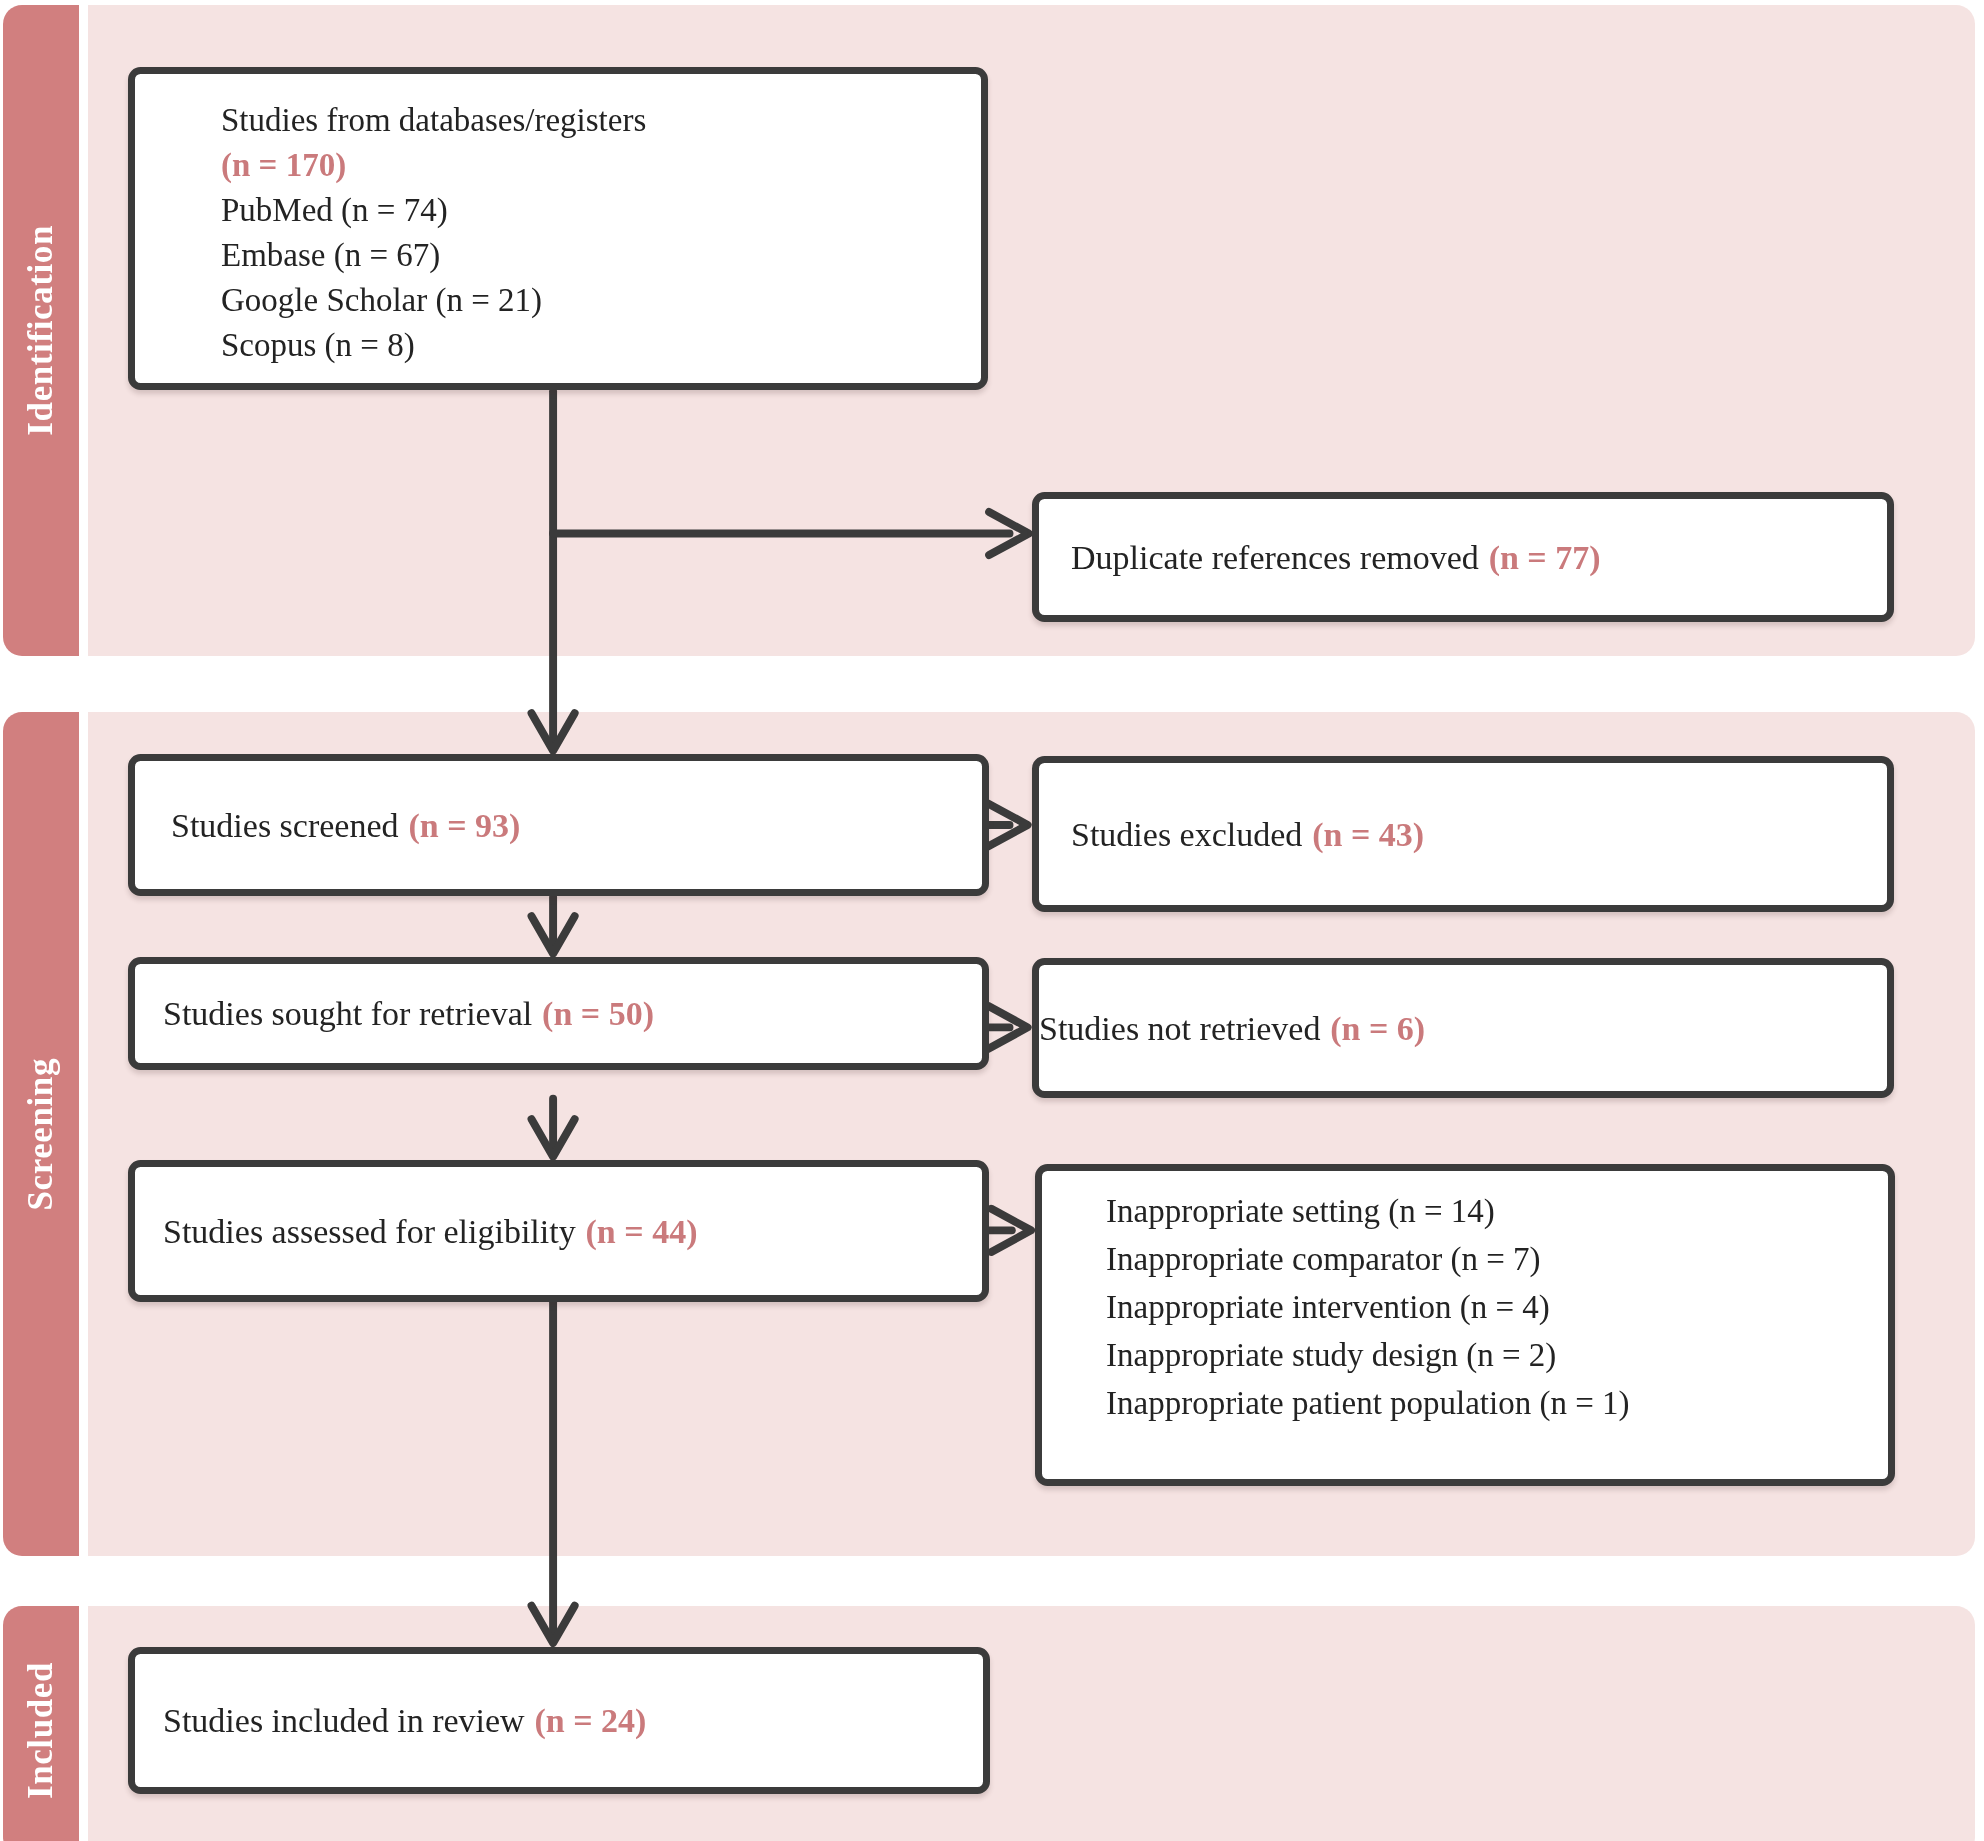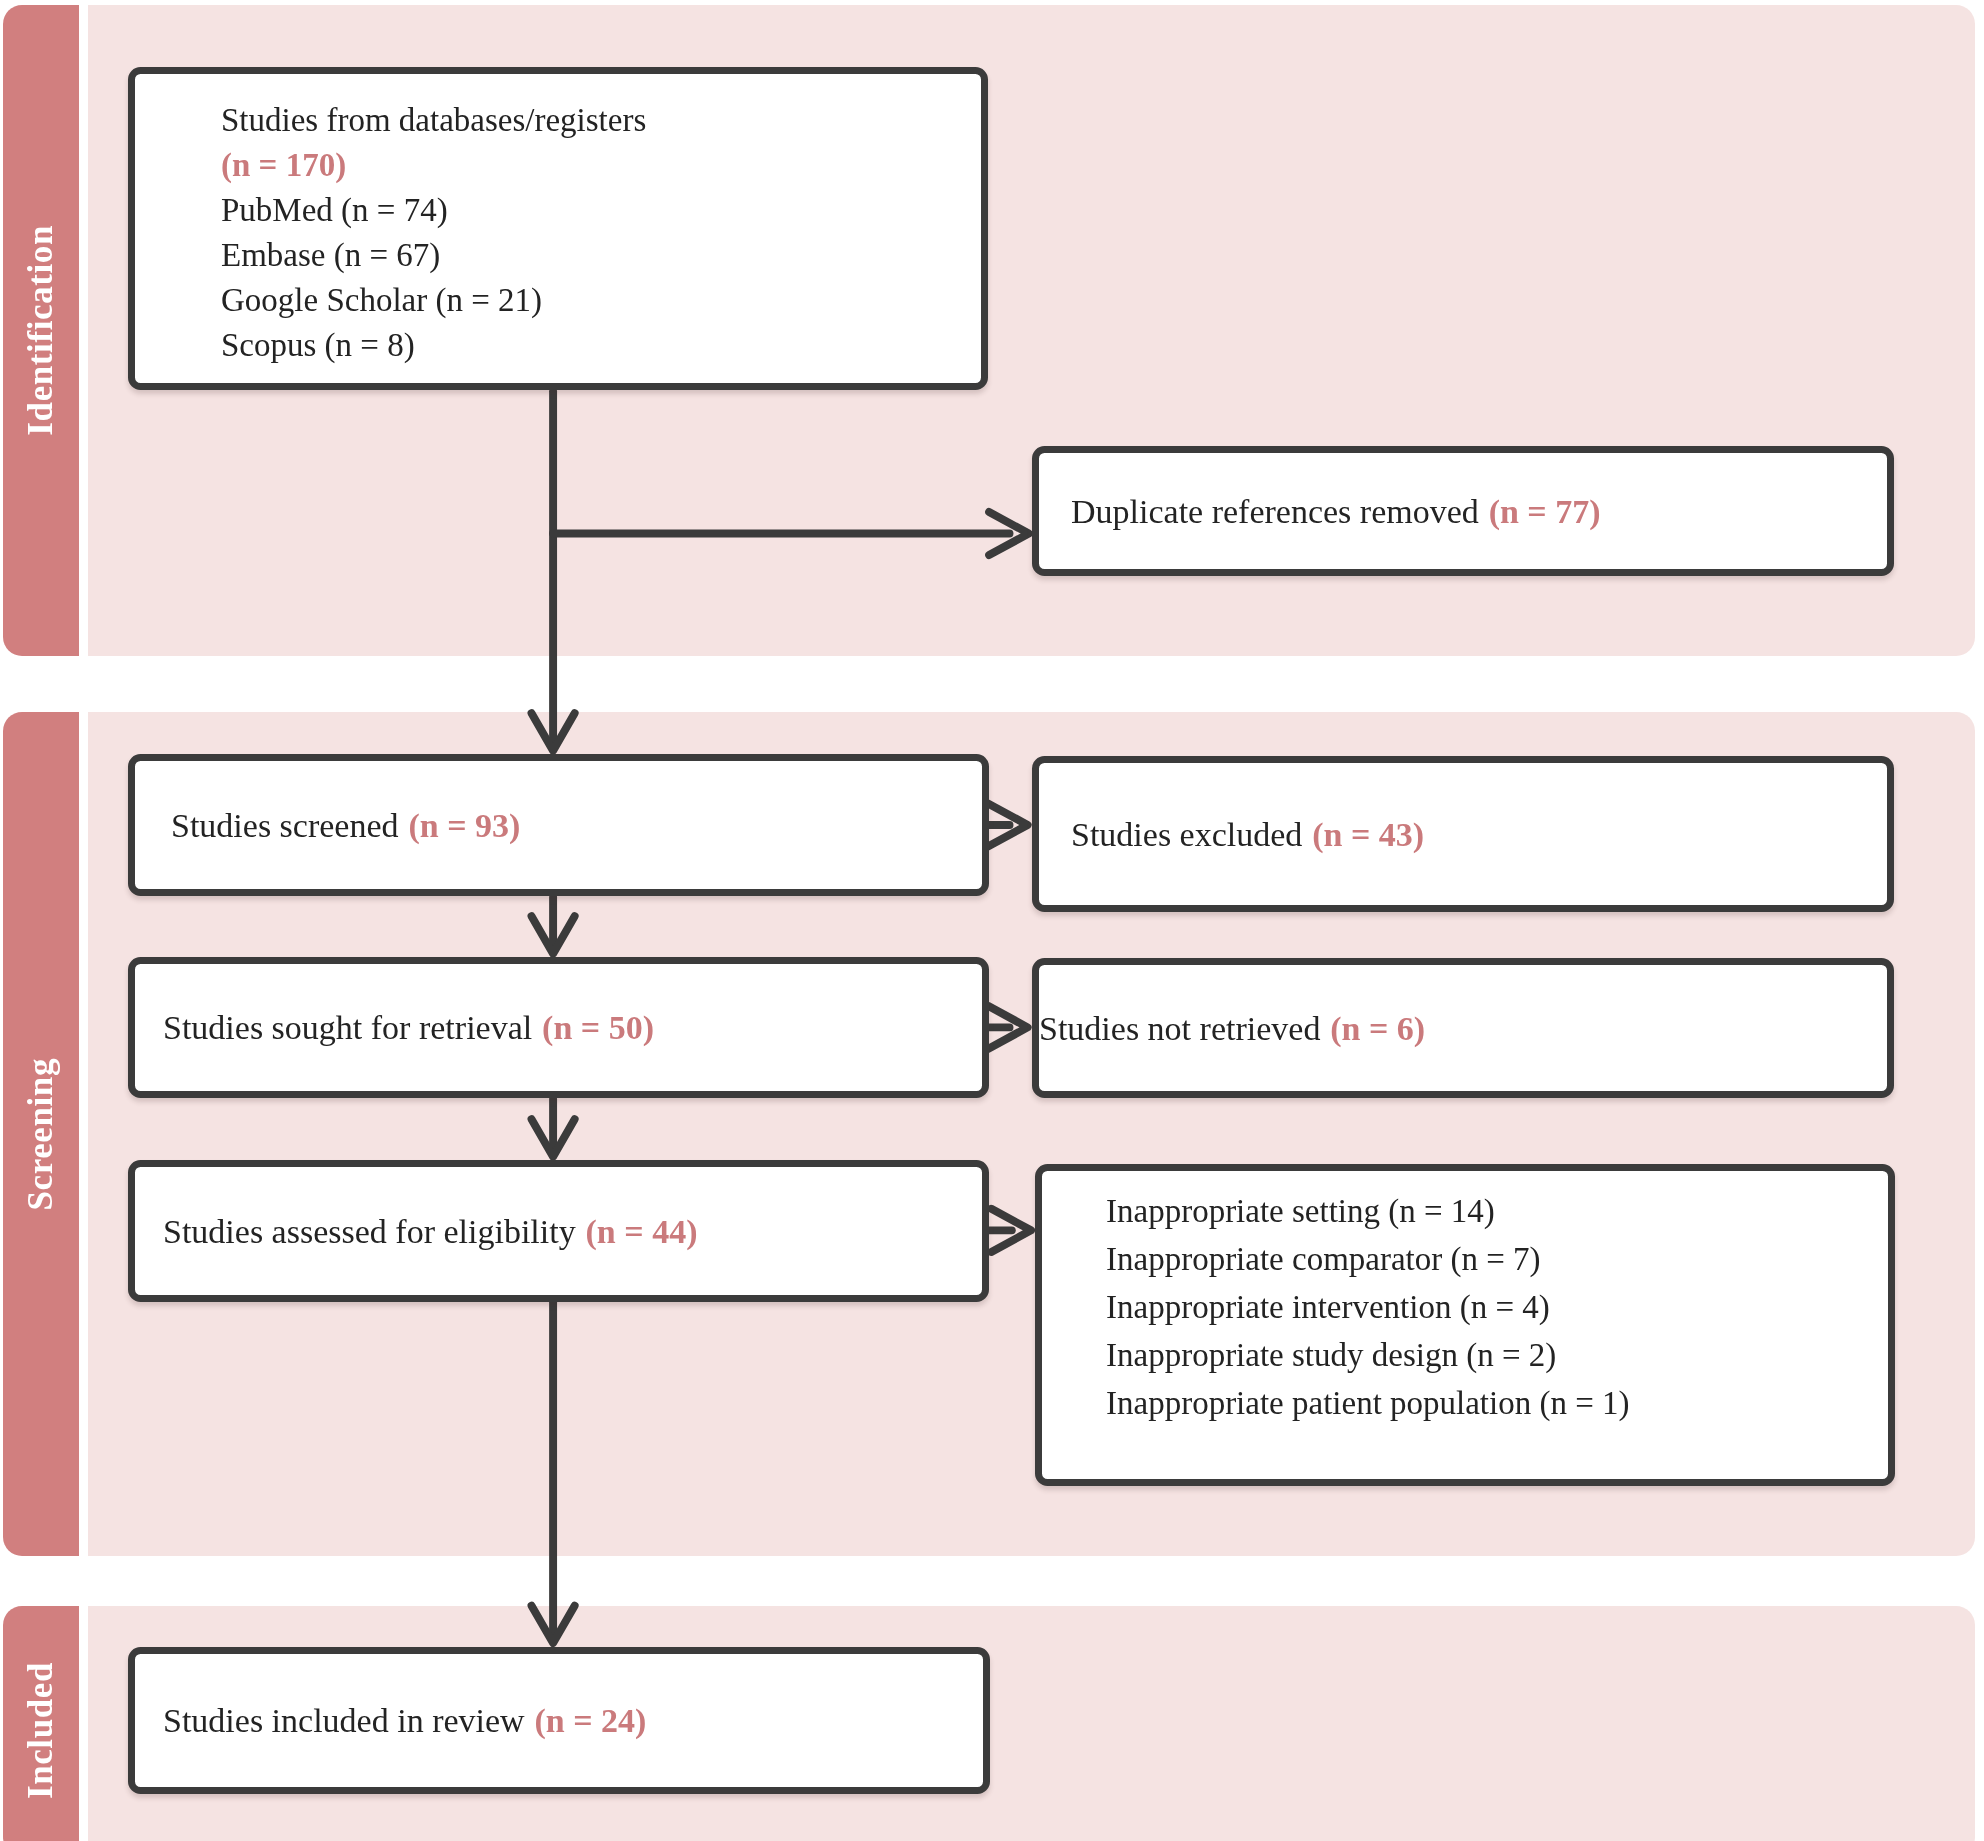--- a/index.html
+++ b/index.html
@@ -83,24 +83,24 @@
     font-size: 34px;
   }
   .box.single .line { margin: 0; }
   .nval {
     color: var(--accent, #ca7a7c);
     font-weight: bold;
   }
   .sp { margin-left: 0.29em; }
 
   .box-databases  { left: 128px;  top: 67px;  width: 860px; height: 323px; padding: 24px 23px 0 86px; }
-  .box-duplicates { left: 1032px; top: 446px;  width: 862px; height: 130px; padding-left: 32px; }
+  .box-duplicates { left: 1032px; top: 492px;  width: 862px; height: 130px; padding-left: 32px; }
   .box-screened   { left: 128px;  top: 754px; width: 861px; height: 142px; padding-left: 36px; }
   .box-excl43     { left: 1032px; top: 756px; width: 862px; height: 156px; padding-left: 32px; }
-  .box-sought     { left: 128px;  top: 957px; width: 861px; height: 141px; padding-left: 28px; }
+  .box-sought     { left: 128px;  top: 957px; width: 861px; height: 113px; padding-left: 28px; }
   .box-notretr    { left: 1032px; top: 958px; width: 862px; height: 140px; }
   .box-assessed   { left: 128px;  top: 1160px; width: 861px; height: 142px; padding-left: 28px; }
   .box-excl20     { left: 1035px; top: 1164px; width: 860px; height: 322px; padding: 16px 23px 0 64px; }
   .box-excl20 .line { line-height: 48px; }
   .box-included   { left: 128px;  top: 1647px; width: 862px; height: 147px; padding-left: 28px; }
 </style>
 </head>
 <body>
 
 <div class="canvas">

